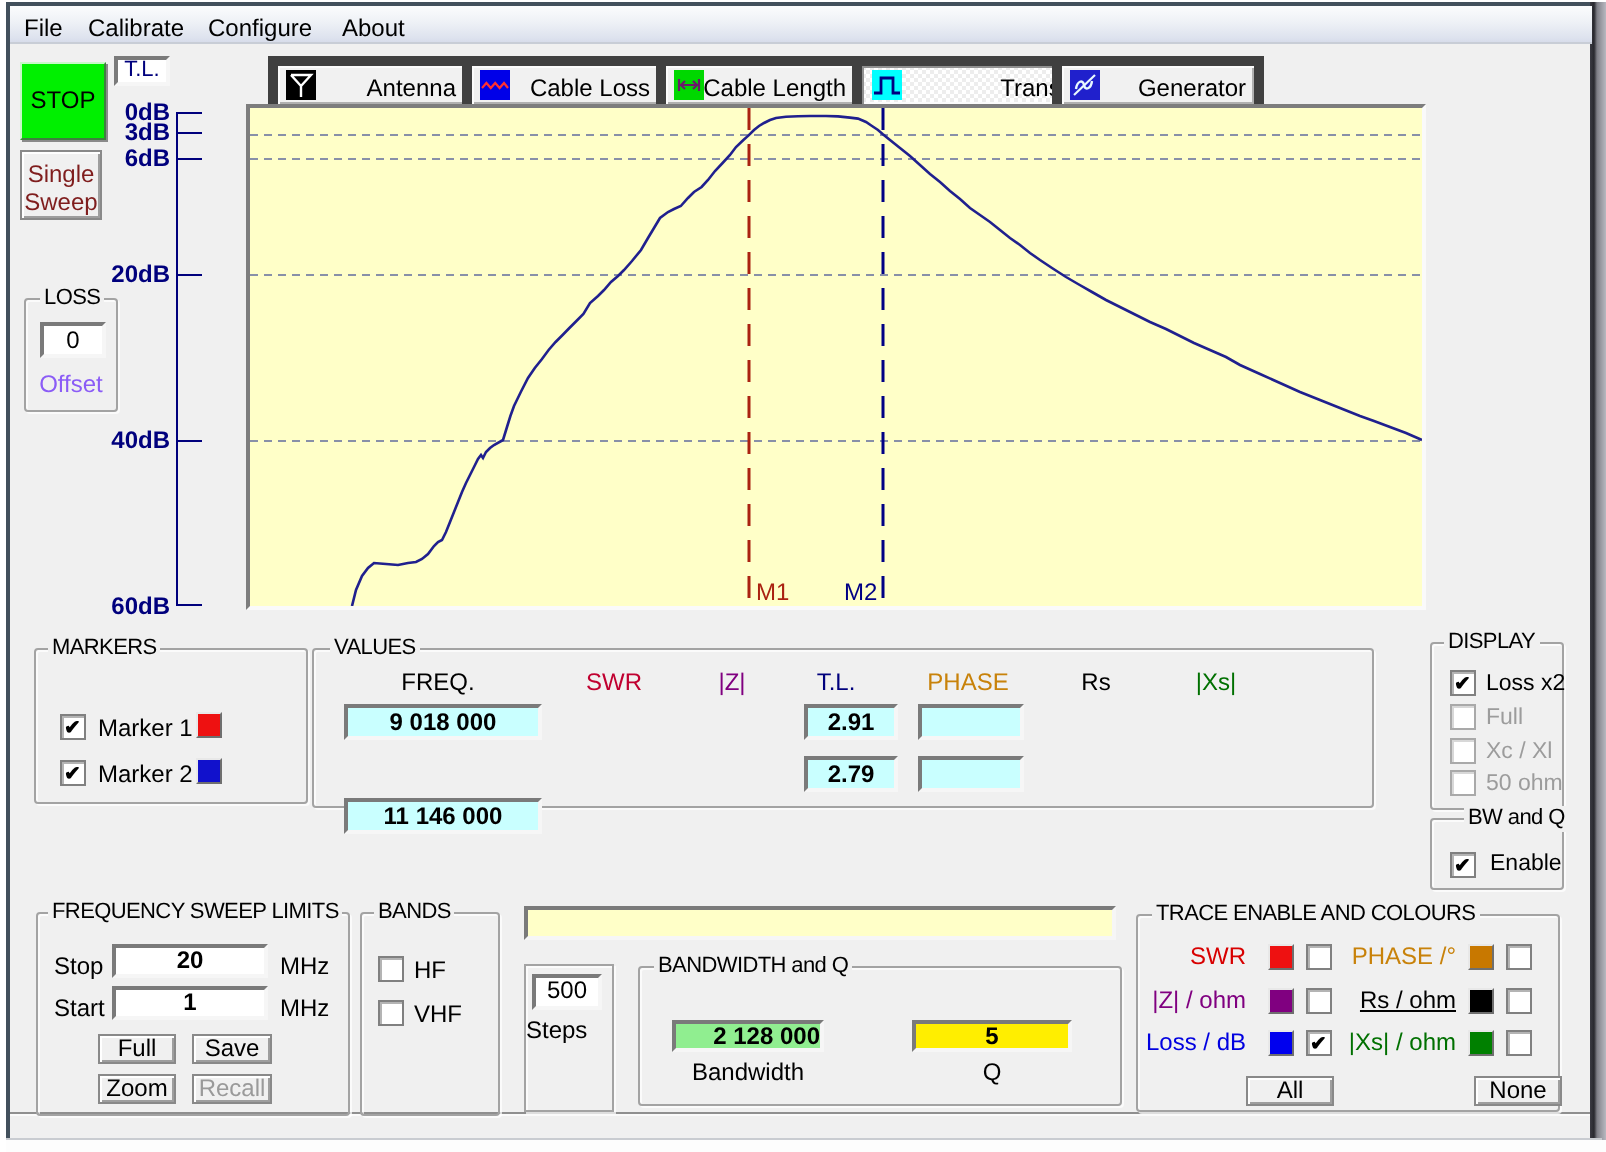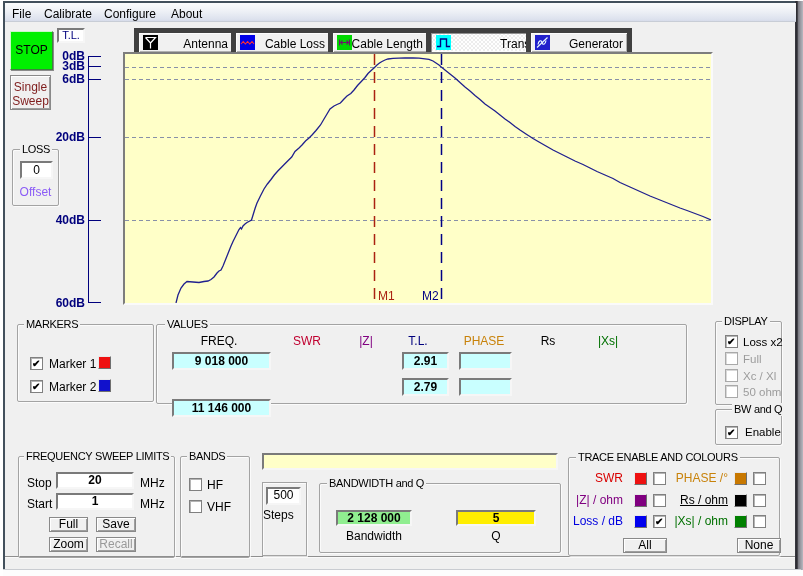--- a/index.html
+++ b/index.html
@@ -247,21 +247,21 @@
 <div class="grp" style="left:262px;top:482px;width:43px;height:72px;border-radius:0;">
   <div class="abs sunken" style="left:3px;top:4px;width:31px;height:14px;
        font-size:12px;text-align:center;line-height:13px;">500</div>
   <div class="abs" style="left:0;top:25px;width:43px;text-align:left;font-size:12px;">Steps</div>
 </div>
 
 <div class="grp" style="left:319px;top:483px;width:240px;height:68px;">
   <span class="grptitle" style="left:7px;">BANDWIDTH and Q</span>
   <div class="abs" style="left:16px;top:26px;width:72px;height:12px;background:#90ee90;
        border:2px solid;border-color:#7a7a7a #f6f6f6 #f6f6f6 #7a7a7a;
-       font-size:12px;font-weight:bold;text-align:center;line-height:12px;">2 128 000</div>
+       font-size:12px;font-weight:bold;text-align:right;line-height:12px;">2 128 000</div>
   <div class="abs" style="left:16px;top:45px;width:76px;text-align:center;font-size:12px;">Bandwidth</div>
   <div class="abs" style="left:136px;top:26px;width:76px;height:12px;background:#ffee00;
        border:2px solid;border-color:#7a7a7a #f6f6f6 #f6f6f6 #7a7a7a;
        font-size:12px;font-weight:bold;text-align:center;line-height:12px;">5</div>
   <div class="abs" style="left:136px;top:45px;width:80px;text-align:center;font-size:12px;">Q</div>
 </div>
 
 <div class="grp" style="left:568px;top:457px;width:210px;height:97px;">
   <span class="grptitle" style="left:7px;">TRACE ENABLE AND COLOURS</span>
   <div class="rowlab" style="left:0px;top:13px;width:54px;text-align:right;color:#d80000;">SWR</div>

